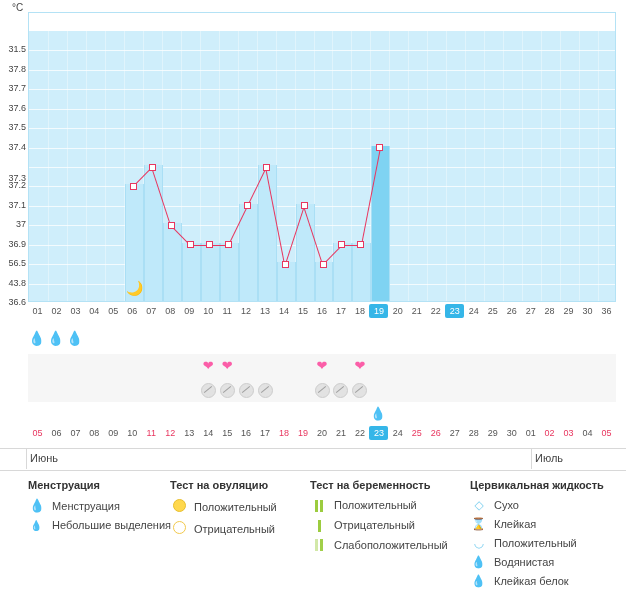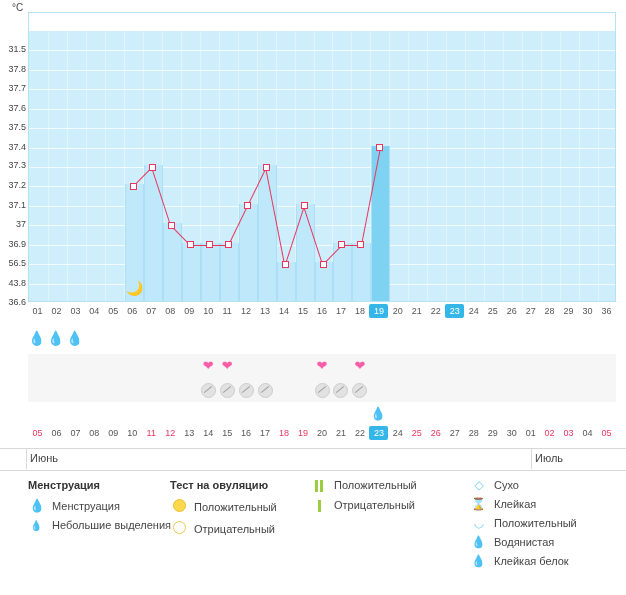--- a/index.html
+++ b/index.html
@@ -205,21 +205,21 @@
       <div class="marker" style="left: 347.403px; top: 131.071px;"></div>
       <div class="moon-icon" style="left: 97.3226px; top: 268px;">🌙</div>
     </div>
   <div id="ylabels">
       <div class="ylab" style="top: 44.4286px;">31.5</div>
       <div class="ylab" style="top: 63.8571px;">37.8</div>
       <div class="ylab" style="top: 83.2857px;">37.7</div>
       <div class="ylab" style="top: 102.714px;">37.6</div>
       <div class="ylab" style="top: 122.143px;">37.5</div>
       <div class="ylab" style="top: 141.571px;">37.4</div>
-      <div class="ylab" style="top: 160px;">37.3</div>
+      <div class="ylab" style="top: 173px;">37.3</div>
       <div class="ylab" style="top: 180.429px;">37.2</div>
       <div class="ylab" style="top: 199.857px;">37.1</div>
       <div class="ylab" style="top: 219.286px;">37</div>
       <div class="ylab" style="top: 238.714px;">36.9</div>
       <div class="ylab" style="top: 258.143px;">56.5</div>
       <div class="ylab" style="top: 277.571px;">43.8</div>
       <div class="ylab" style="top: 297px;">36.6</div>
     </div>
 </div>
 
@@ -340,30 +340,36 @@
       <div class="lgitem">
         <span class="lgicon"><span class="circ-y"></span></span>
         <span>Положительный</span>
       </div>
       <div class="lgitem">
         <span class="lgicon"><span class="circ-o"></span></span>
         <span>Отрицательный</span>
       </div>
     </div>
   <div class="lgcol" id="lgcol2" style="left:310px;">
+      <div class="lgtitle">Тест на беременность</div>
       <div class="lgitem">
         <span class="lgicon"><span class="tstick"></span><span class="tstick" style="margin-left:2px;"></span></span>
         <span>Положительный</span>
       </div>
       <div class="lgitem">
         <span class="lgicon"><span class="tstick"></span></span>
         <span>Отрицательный</span>
       </div>
+      <div class="lgitem">
+        <span class="lgicon"><span class="tstick" style="opacity:.45"></span><span class="tstick" style="margin-left:2px;opacity:.95"></span></span>
+        <span>Слабоположительный</span>
+      </div>
     </div>
   <div class="lgcol" id="lgcol3" style="left:470px;">
+      <div class="lgtitle">Цервикальная жидкость</div>
       <div class="lgitem">
         <span class="lgicon"><span class="dryicon" style="font-size:12px;">◇</span></span>
         <span>Сухо</span>
       </div>
       <div class="lgitem">
         <span class="lgicon"><span class="stickyicon" style="font-size:12px;">⌛</span></span>
         <span>Клейкая</span>
       </div>
       <div class="lgitem">
         <span class="lgicon"><span style="color:#6ec9ee;font-size:12px;">◡</span></span>

